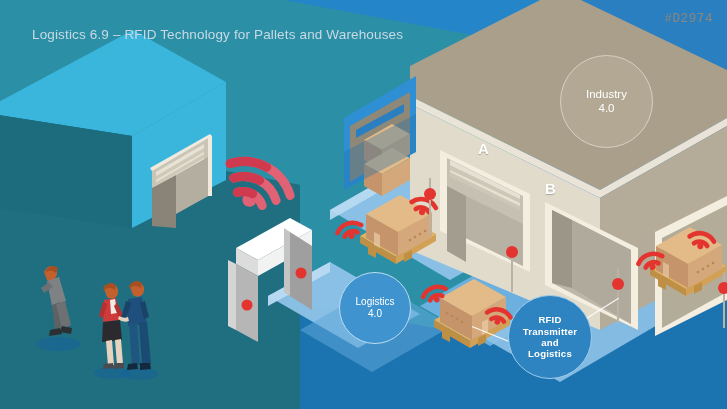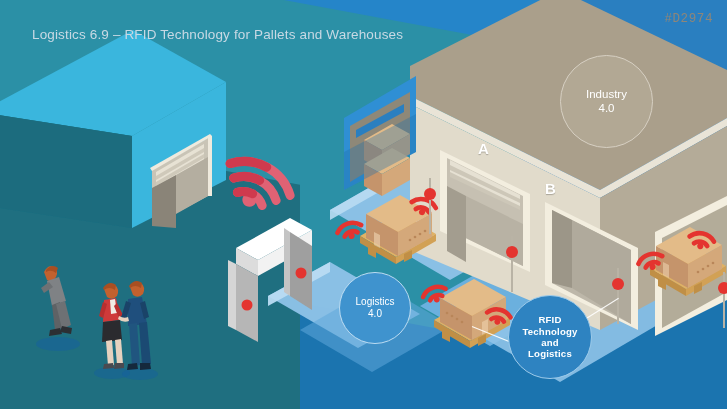--- a/index.html
+++ b/index.html
@@ -388,19 +388,19 @@
   <div class="circle circle-logistics">
     <div>
       <div>Logistics</div>
       <div>4.0</div>
     </div>
   </div>
 
   <div class="circle circle-rfid">
     <div>
       <div>RFID</div>
-      <div>Technology</div>
+      <div>Transmitter</div>
       <div>and</div>
       <div>Logistics</div>
     </div>
   </div>
 
 </div>
 
 </body></html>

